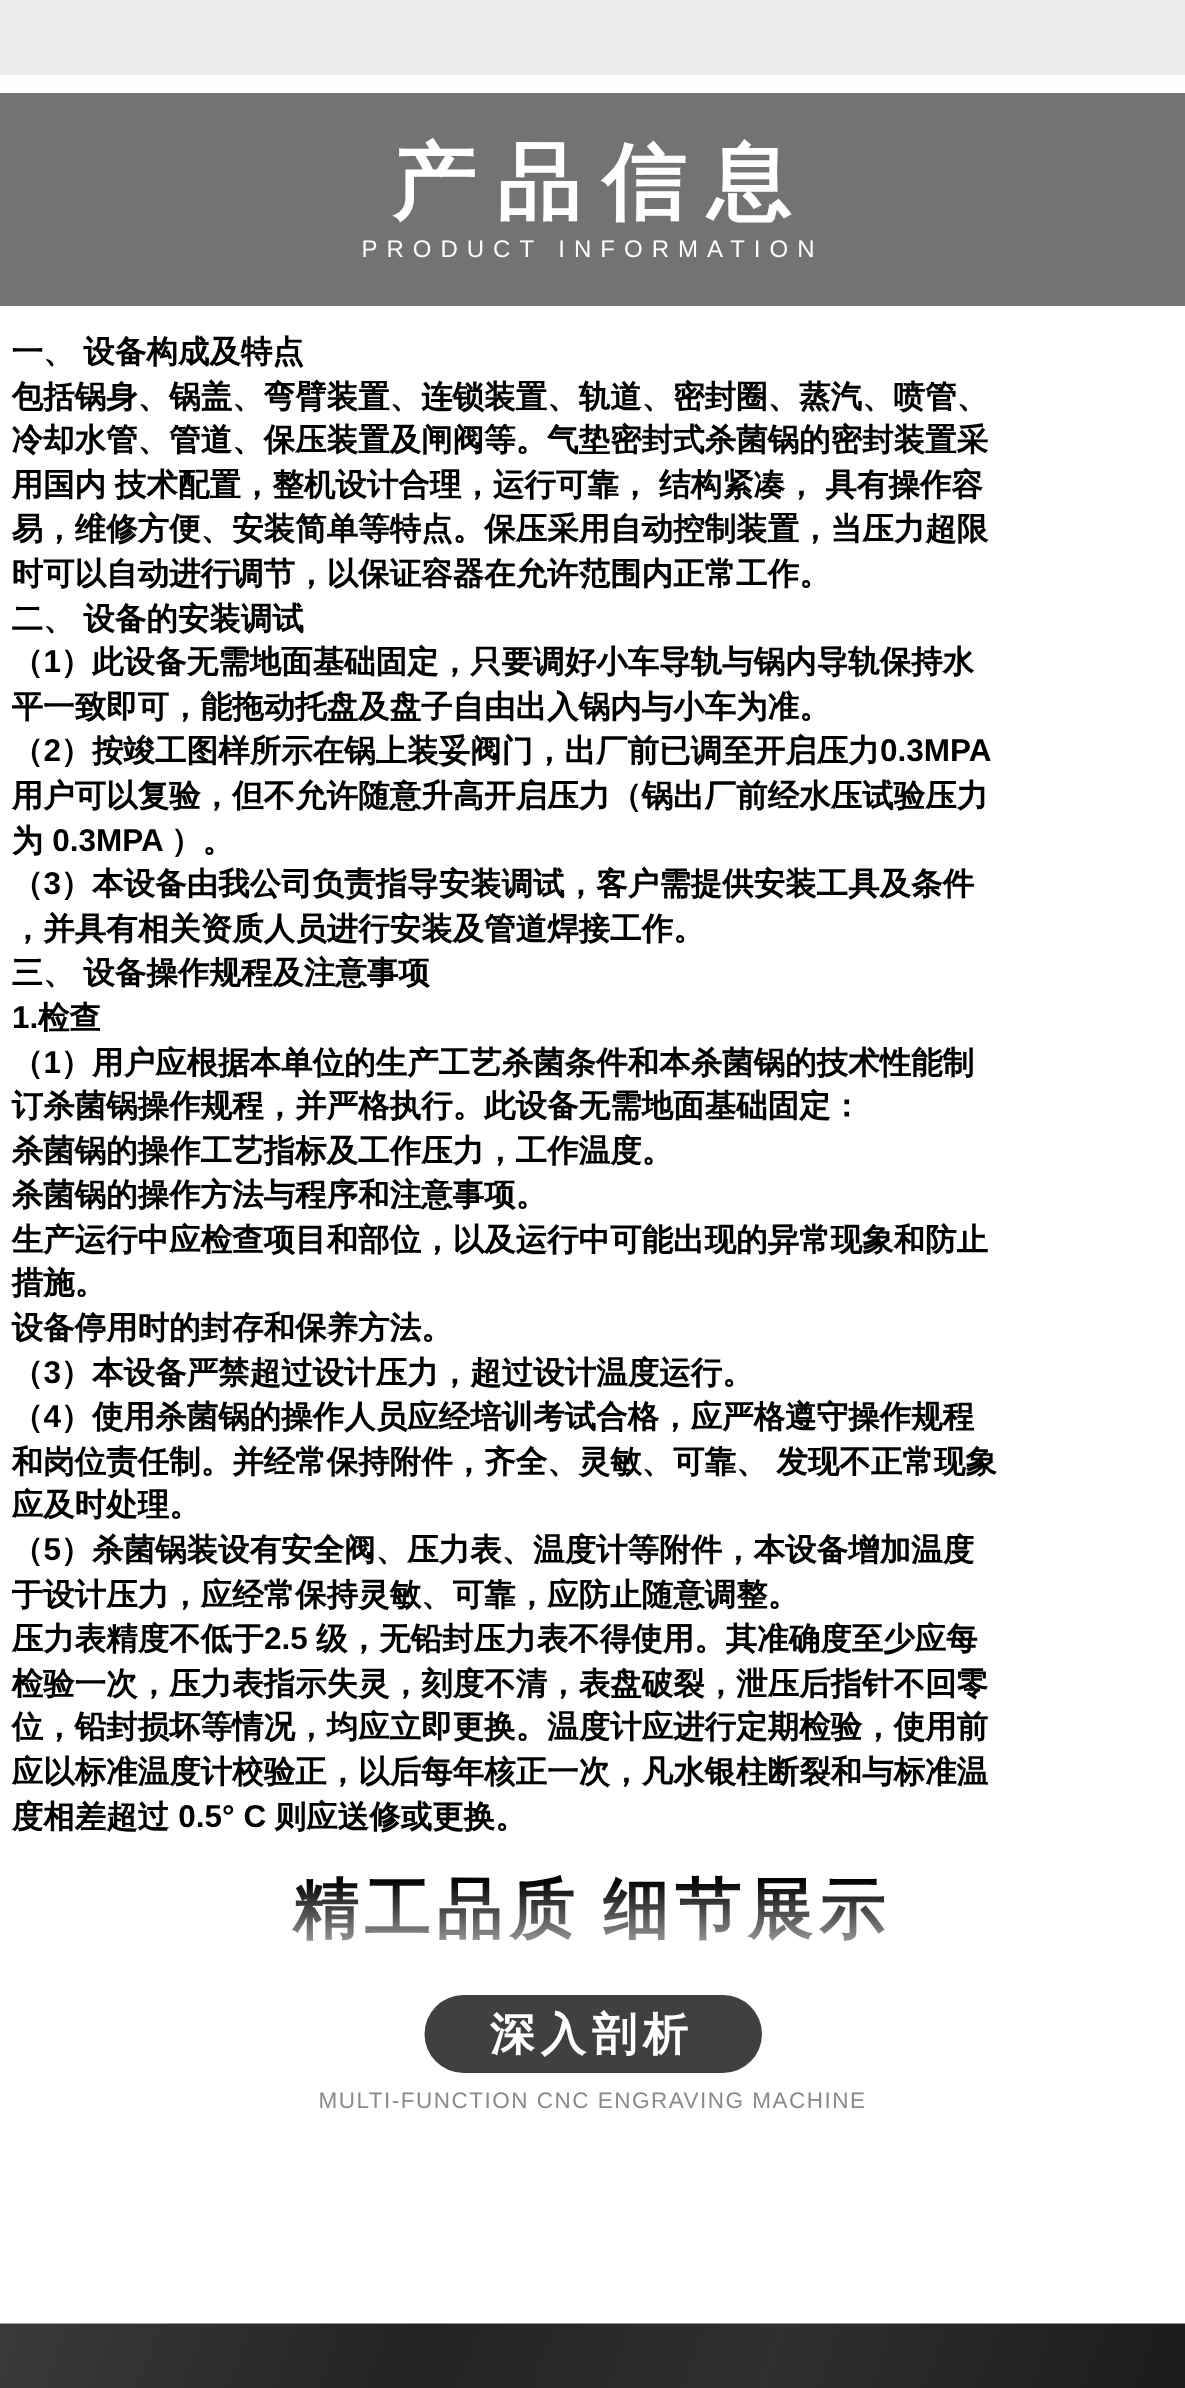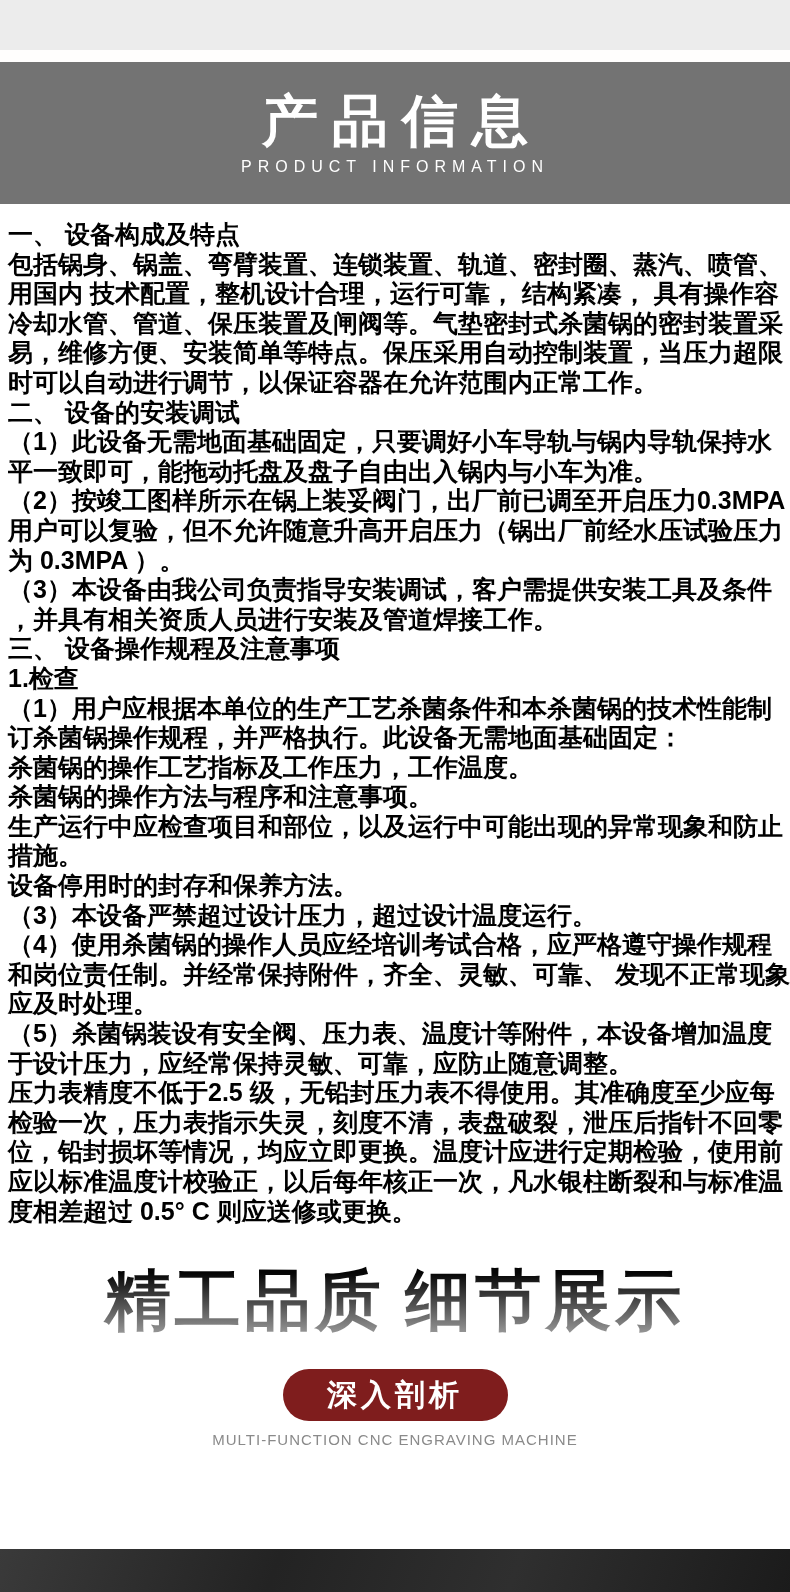--- a/index.html
+++ b/index.html
@@ -20,44 +20,44 @@
     font-size:56px;font-weight:bold;letter-spacing:14px;
     text-indent:14px;line-height:1.1;
   }
   .banner-subtitle{
     font-size:16px;font-weight:normal;letter-spacing:6px;margin-top:6px;
   }
   .body-text{
     padding:16px 4px 0 8px;
   }
   .text-line{
-    font-size:25px;line-height:29.6px;
+    font-size:21px;line-height:29.6px;
     font-weight:600;color:#000000;
     white-space:nowrap;
   }
   .showcase{text-align:center;}
   .showcase-heading{
-    margin-top:40px;
+    margin-top:24px;
     font-family:"Liberation Serif","DejaVu Serif",serif;
-    font-size:66px;font-weight:bold;letter-spacing:4px;
+    font-size:44px;font-weight:bold;letter-spacing:4px;
     color:#333333;
     line-height:1.05;
   }
   @supports ((-webkit-background-clip:text) or (background-clip:text)){
     .showcase-heading{
       background:linear-gradient(180deg,#050505 10%,#9a9a9a 100%);
       -webkit-background-clip:text;background-clip:text;
       color:transparent;
     }
   }
   .detail-button{
     display:inline-flex;align-items:center;justify-content:center;
     margin-top:34px;
     width:225px;height:52px;
-    background:#7f1d1d;border:none;border-radius:26px;
+    background:#404040;border:none;border-radius:26px;
     color:#ffffff;font-size:30px;font-weight:600;letter-spacing:4px;
     font-family:"Liberation Sans","DejaVu Sans",sans-serif;
     cursor:pointer;
   }
   .tagline{
     margin-top:10px;
     font-size:15px;color:#8a8a8a;letter-spacing:1px;
   }
   .flex-spacer{flex:1;}
   .footer-bar{
@@ -72,22 +72,22 @@
 <div class="top-gap"></div>
 
 <div class="banner">
   <div class="banner-title">产品信息</div>
   <div class="banner-subtitle">PRODUCT INFORMATION</div>
 </div>
 
 <div class="body-text">
   <div class="text-line">一、 设备构成及特点</div>
   <div class="text-line">包括锅身、锅盖、弯臂装置、连锁装置、轨道、密封圈、蒸汽、喷管、</div>
+  <div class="text-line">冷却水管、管道、保压装置及闸阀等。气垫密封式杀菌锅的密封装置采</div>
   <div class="text-line">用国内 技术配置，整机设计合理，运行可靠， 结构紧凑， 具有操作容</div>
-  <div class="text-line">冷却水管、管道、保压装置及闸阀等。气垫密封式杀菌锅的密封装置采</div>
   <div class="text-line">易，维修方便、安装简单等特点。保压采用自动控制装置，当压力超限</div>
   <div class="text-line">时可以自动进行调节，以保证容器在允许范围内正常工作。</div>
   <div class="text-line">二、 设备的安装调试</div>
   <div class="text-line">（1）此设备无需地面基础固定，只要调好小车导轨与锅内导轨保持水</div>
   <div class="text-line">平一致即可，能拖动托盘及盘子自由出入锅内与小车为准。</div>
   <div class="text-line">（2）按竣工图样所示在锅上装妥阀门，出厂前已调至开启压力0.3MPA</div>
   <div class="text-line">用户可以复验，但不允许随意升高开启压力（锅出厂前经水压试验压力</div>
   <div class="text-line">为 0.3MPA ）。</div>
   <div class="text-line">（3）本设备由我公司负责指导安装调试，客户需提供安装工具及条件</div>
   <div class="text-line">，并具有相关资质人员进行安装及管道焊接工作。</div>

